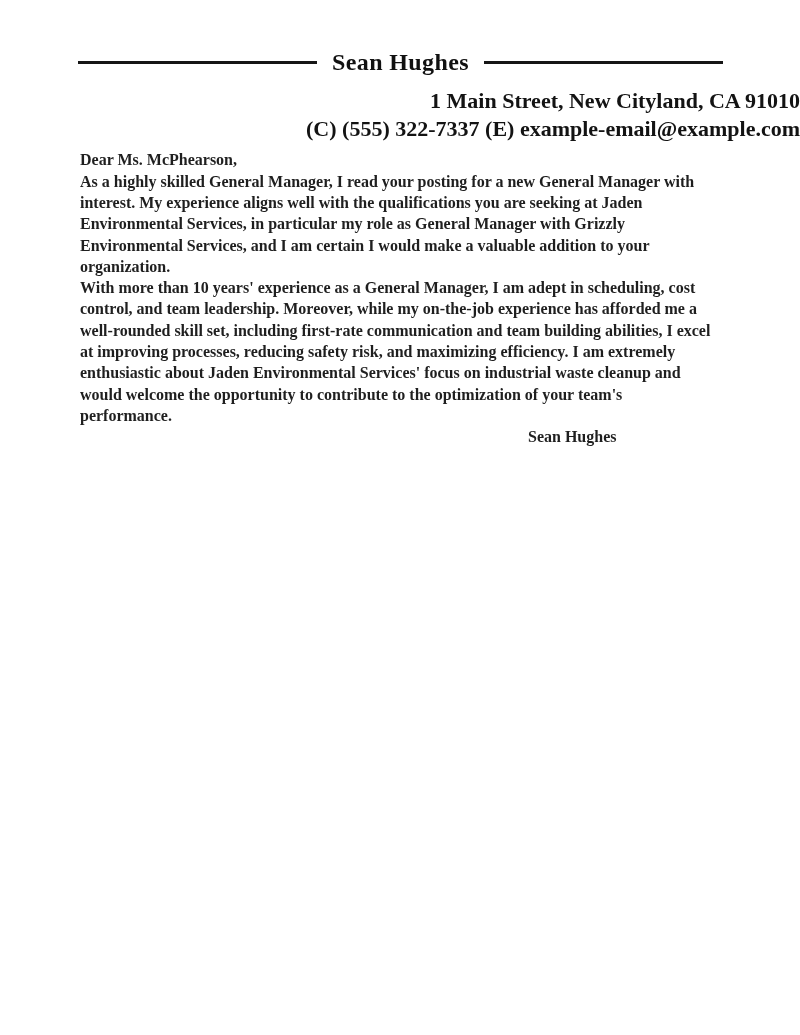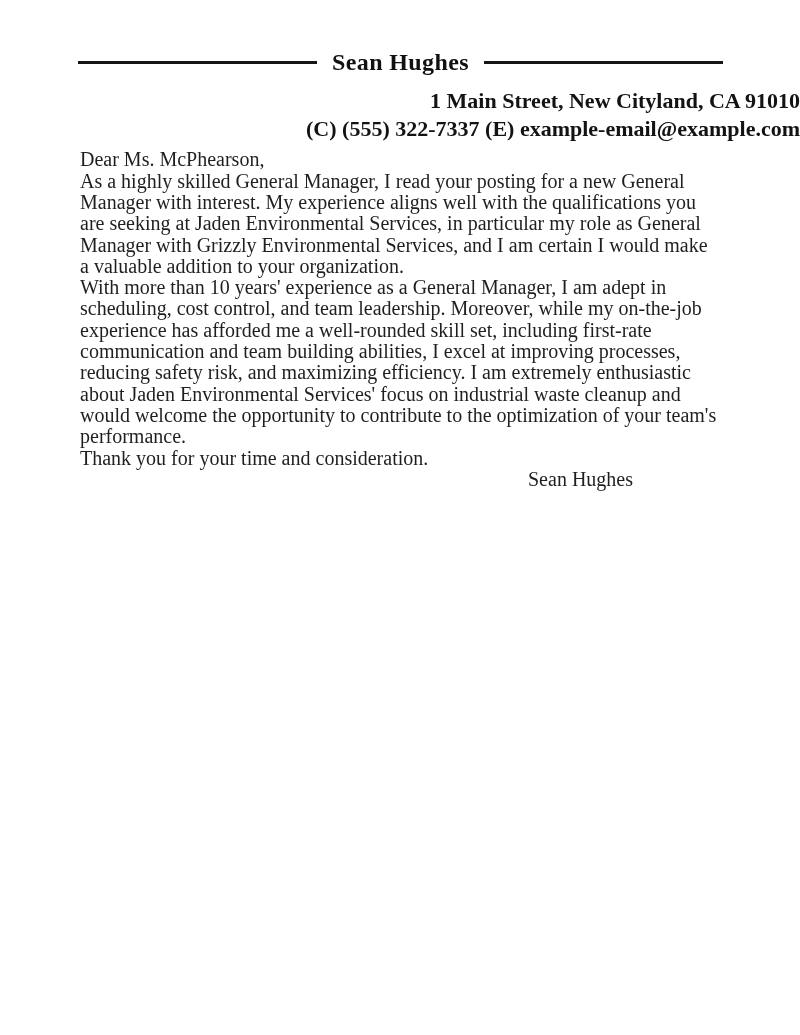--- a/index.html
+++ b/index.html
@@ -42,23 +42,24 @@
     font-weight: bold;
     font-size: 22px;
     line-height: 1.25;
     color: #131313;
   }
   .addr1 { margin-top: 12px; }
   .addr2 { }
   
   .letter-body {
     margin: 7px 82px 0 80px;
-    font-size: 20px;
+    font-size: 16px;
     line-height: 21.3px;
     color: #1f1f1f;
+    font-weight: bold;
   }
   .letter-body p { margin: 0; }
   .greeting   { margin-bottom: 4px; }
   .para-1     { margin-bottom: 21px; }
   .para-2     { margin-bottom: 16px; }
   .para-3     { margin-bottom: 18px; }
   .thanks     { margin-bottom: 7px; }
   .closing-block {
     margin-left: 448px;
   }
@@ -82,21 +83,20 @@
 
   <div class="letter-body">
 
     <p class="greeting">Dear Ms. McPhearson,</p>
 
     <p class="para-1">As a highly skilled General Manager, I read your posting for a new General Manager with interest. My experience aligns well with the qualifications you are seeking at Jaden Environmental Services, in particular my role as General Manager with Grizzly Environmental Services, and I am certain I would make a valuable addition to your organization.</p>
 
     <p class="para-2">With more than 10 years' experience as a General Manager, I am adept in scheduling, cost control, and team leadership. Moreover, while my on-the-job experience has afforded me a well-rounded skill set, including first-rate communication and team building abilities, I excel at improving processes, reducing safety risk, and maximizing efficiency. I am extremely enthusiastic about Jaden Environmental Services' focus on industrial waste cleanup and would welcome the opportunity to contribute to the optimization of your team's performance.</p>
 
 
-    <p class="thanks">Thank you for your time and consideration.</p>
 
     <div class="closing-block">
       <p class="signature">Sean Hughes</p>
     </div>
 
   </div>
 
 </div>
 
 </body></html>

